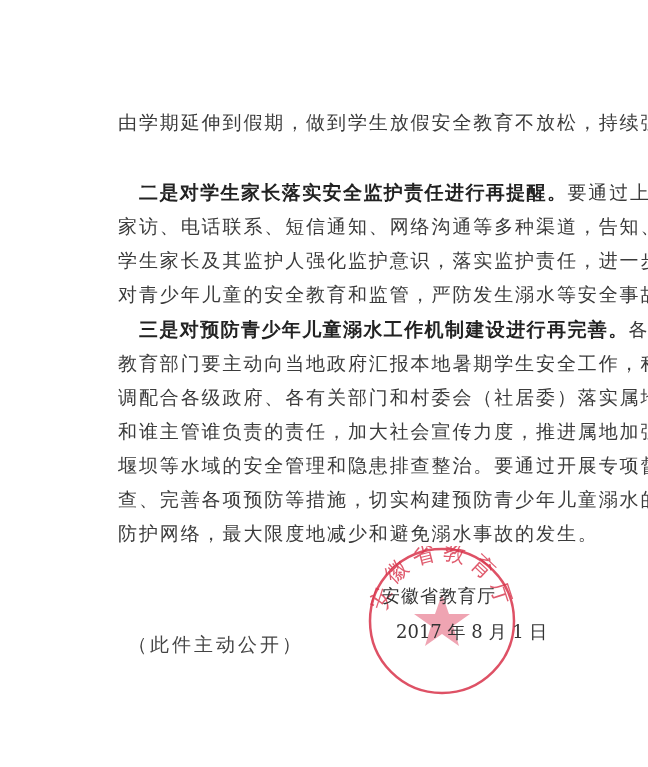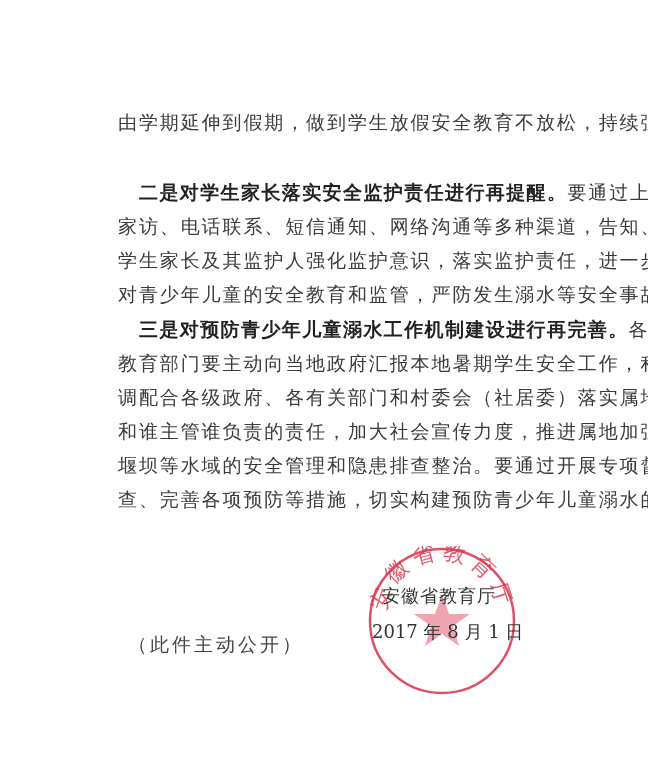--- a/index.html
+++ b/index.html
@@ -36,29 +36,30 @@
   <div class="line" style="top:283px;">对青少年儿童的安全教育和监管，严防发生溺水等安全事故。</div>
 
   <div class="line" style="top:318px; left:139px;">
     <span class="bold">三是对预防青少年儿童溺水工作机制建设进行再完善。</span><span>各级</span>
   </div>
   <div class="line" style="top:352px;">教育部门要主动向当地政府汇报本地暑期学生安全工作，积极协</div>
   <div class="line" style="top:386px;">调配合各级政府、各有关部门和村委会（社居委）落实属地管理</div>
   <div class="line" style="top:420px;">和谁主管谁负责的责任，加大社会宣传力度，推进属地加强库塘</div>
   <div class="line" style="top:454px;">堰坝等水域的安全管理和隐患排查整治。要通过开展专项督导检</div>
   <div class="line" style="top:488px;">查、完善各项预防等措施，切实构建预防青少年儿童溺水的社会</div>
+  <div class="line" style="top:522px;">防护网络，最大限度地减少和避免溺水事故的发生。</div>
 
   <svg class="stamp" viewBox="0 0 150 150">
     <defs>
       <path id="arcPath" d="M 20 80 A 56 56 0 1 1 130 80"></path>
     </defs>
     <circle cx="75" cy="75" r="72" fill="none" stroke="#d8334a" stroke-width="2.5" opacity="0.85"></circle>
     <polygon points="75,48 82,68 103,68 86,80 92,100 75,88 58,100 64,80 47,68 68,68" fill="#e25a72" opacity="0.55"></polygon>
     <text font-size="22" fill="#d8334a" opacity="0.8" font-family="DejaVu Sans, sans-serif">
       <textPath href="#arcPath" startOffset="50%" text-anchor="middle" letter-spacing="6">安徽省教育厅</textPath>
     </text>
   </svg>
 
   <div class="sign" style="left:382px; top:585px; letter-spacing:1px;">安徽省教育厅</div>
-  <div class="sign" style="left:372px; top:621px;text-align:right;">2017 年 8 月 1 日</div>
+  <div class="sign" style="left:396px; top:621px;text-align:right;">2017 年 8 月 1 日</div>
 
   <div class="note">（此件主动公开）</div>
 </div>
 
 </body></html>

